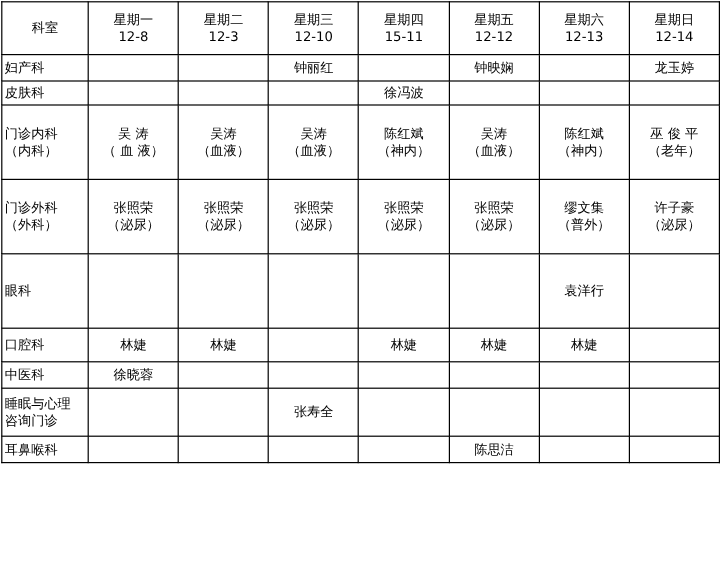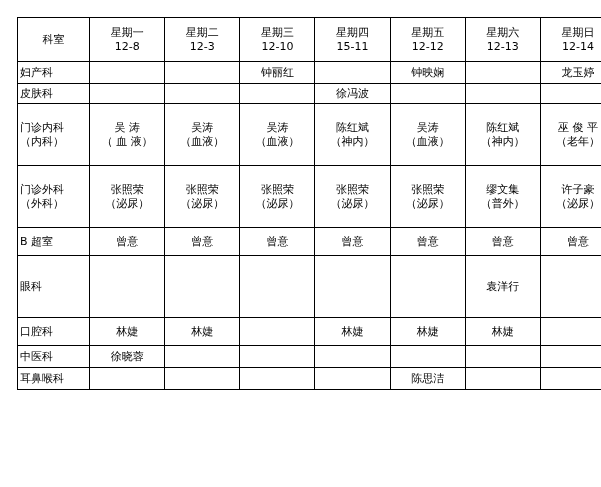--- a/index.html
+++ b/index.html
@@ -11,21 +11,21 @@
     width: 601px;
     height: 487px;
     font-family: "DejaVu Sans", "Liberation Sans", sans-serif;
     color: #000000;
     overflow: hidden;
   }
   .schedule-wrap {
     width: 601px;
     height: 487px;
     box-sizing: border-box;
-    padding: 16px;
+    padding: 0;
   }
   table.schedule {
     border-collapse: collapse;
     table-layout: fixed;
     width: 599px;
     margin: 1px 0 0 1px;
   }
   table.schedule td {
     border: 1px solid #000000;
     font-size: 11px;
@@ -197,62 +197,36 @@
           </td>
           <td class="cell">
             <span class="cell-name">缪文集</span>
             <span class="cell-sub">（普外）</span>
           </td>
           <td class="cell">
             <span class="cell-name">许子豪</span>
             <span class="cell-sub">（泌尿）</span>
           </td>
         </tr>
+        <tr style="height: 62px;">
+          <td class="rowhead">
+            <span class="cell-name">眼科</span>
+          </td>
+          <td class="cell"></td>
+          <td class="cell"></td>
+          <td class="cell"></td>
+          <td class="cell"></td>
+          <td class="cell"></td>
+          <td class="cell">
+            <span class="cell-name">袁洋行</span>
+          </td>
+          <td class="cell"></td>
+        </tr>
         <tr style="height: 28px;">
           <td class="rowhead">
-            <span class="cell-name">B 超室</span>
-          </td>
-          <td class="cell">
-            <span class="cell-name">曾意</span>
-          </td>
-          <td class="cell">
-            <span class="cell-name">曾意</span>
-          </td>
-          <td class="cell">
-            <span class="cell-name">曾意</span>
-          </td>
-          <td class="cell">
-            <span class="cell-name">曾意</span>
-          </td>
-          <td class="cell">
-            <span class="cell-name">曾意</span>
-          </td>
-          <td class="cell">
-            <span class="cell-name">曾意</span>
-          </td>
-          <td class="cell">
-            <span class="cell-name">曾意</span>
-          </td>
-        </tr>
-        <tr style="height: 62px;">
-          <td class="rowhead">
-            <span class="cell-name">眼科</span>
-          </td>
-          <td class="cell"></td>
-          <td class="cell"></td>
-          <td class="cell"></td>
-          <td class="cell"></td>
-          <td class="cell"></td>
-          <td class="cell">
-            <span class="cell-name">袁洋行</span>
-          </td>
-          <td class="cell"></td>
-        </tr>
-        <tr style="height: 28px;">
-          <td class="rowhead">
             <span class="cell-name">口腔科</span>
           </td>
           <td class="cell">
             <span class="cell-name">林婕</span>
           </td>
           <td class="cell">
             <span class="cell-name">林婕</span>
           </td>
           <td class="cell"></td>
           <td class="cell">
@@ -268,20 +242,35 @@
         </tr>
         <tr style="height: 22px;">
           <td class="rowhead">
             <span class="cell-name">中医科</span>
           </td>
           <td class="cell">
             <span class="cell-name">徐晓蓉</span>
           </td>
           <td class="cell"></td>
           <td class="cell"></td>
+          <td class="cell"></td>
+          <td class="cell"></td>
+          <td class="cell"></td>
+          <td class="cell"></td>
+        </tr>
+        <tr style="height: 40px;">
+          <td class="rowhead">
+            <span class="cell-name">睡眠与心理</span>
+            <span class="cell-sub">咨询门诊</span>
+          </td>
+          <td class="cell"></td>
+          <td class="cell"></td>
+          <td class="cell">
+            <span class="cell-name">张寿全</span>
+          </td>
           <td class="cell"></td>
           <td class="cell"></td>
           <td class="cell"></td>
           <td class="cell"></td>
         </tr>
         <tr style="height: 22px;">
           <td class="rowhead">
             <span class="cell-name">耳鼻喉科</span>
           </td>
           <td class="cell"></td>

